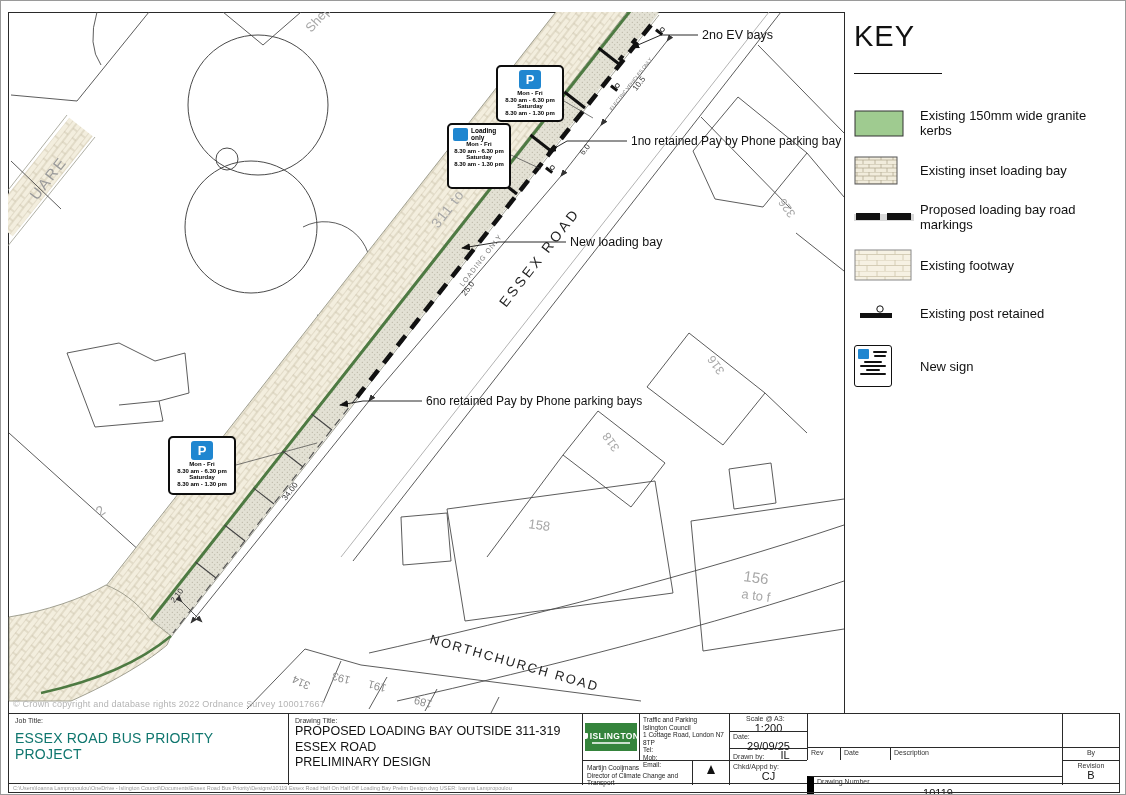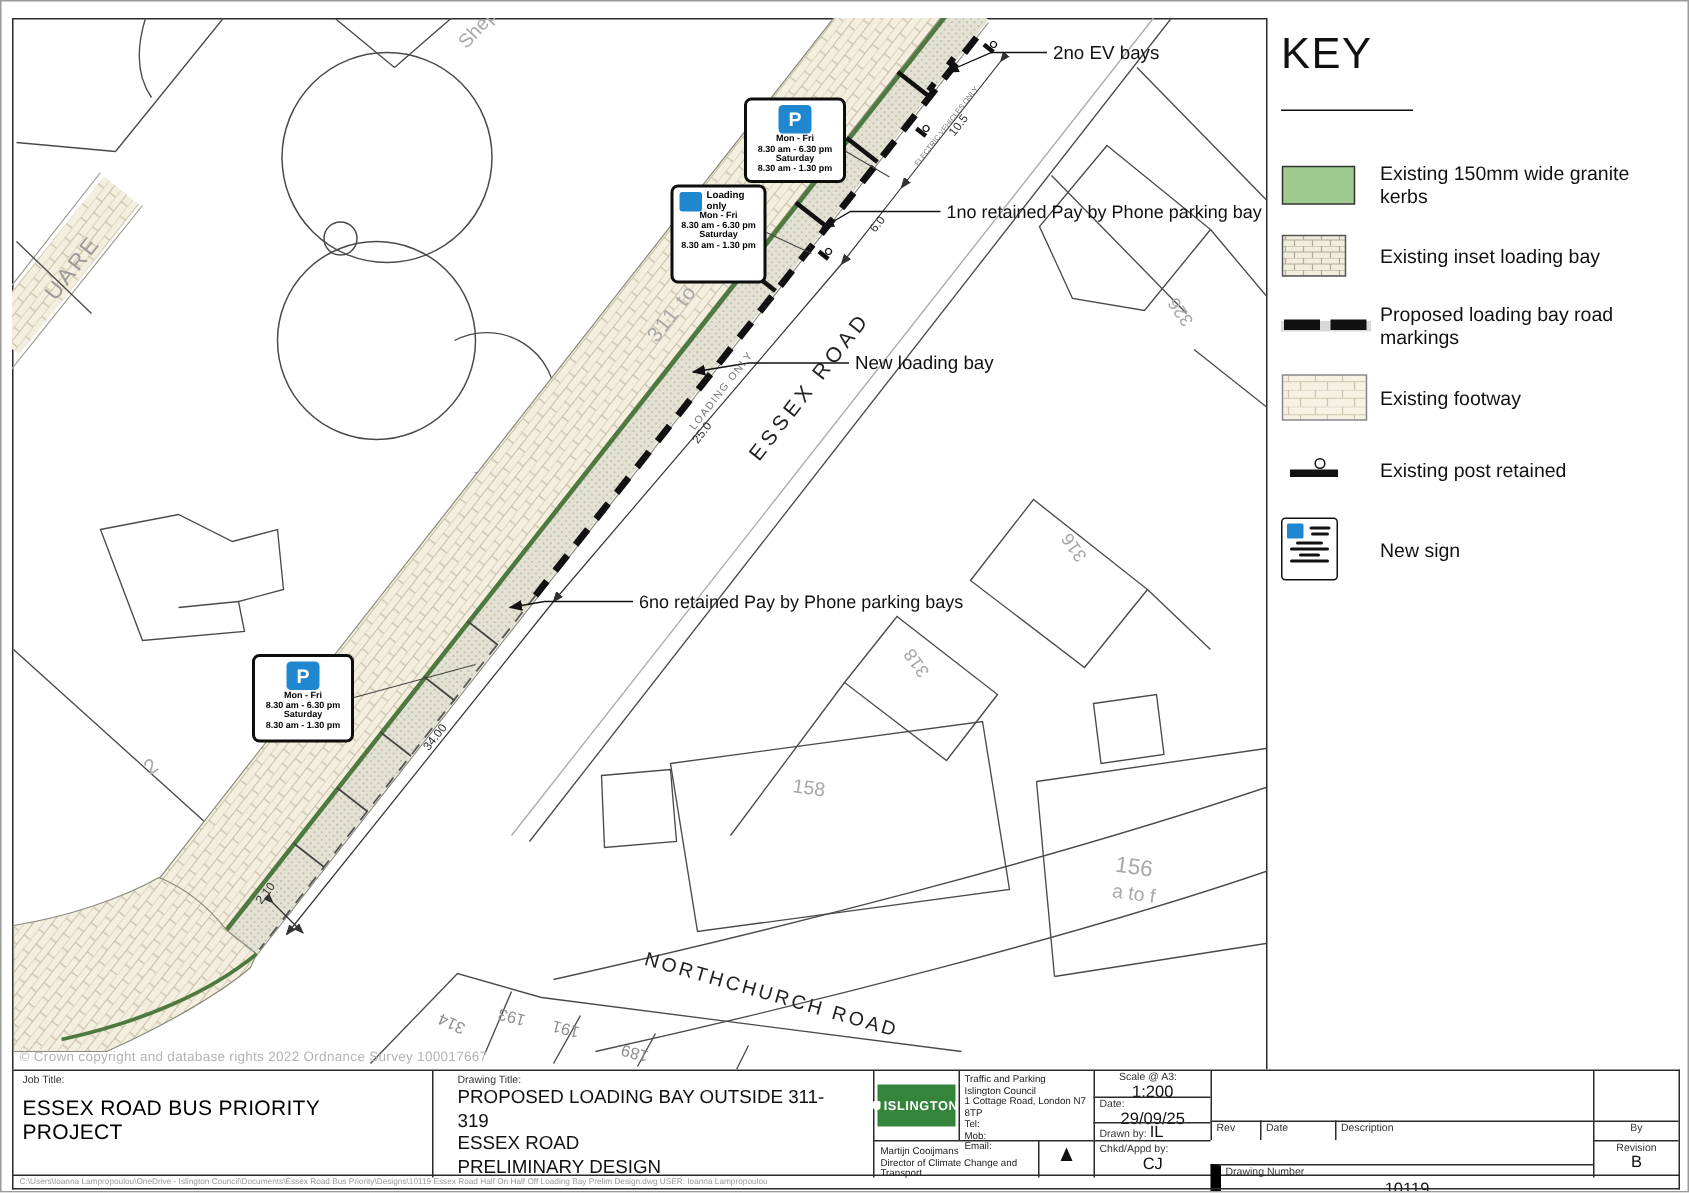--- a/index.html
+++ b/index.html
@@ -25,23 +25,23 @@
   .keylabel{font-size:13px;color:#111;}
   .minisign{width:38px;height:42px;border:1.5px solid #111;border-radius:3px;background:#fff;padding:3px 3px;box-sizing:border-box;}
   .minisign .row1{display:flex;gap:2px;align-items:flex-start;}
   .minisign .bsq{width:11px;height:10px;background:#1f86d0;border-radius:1px;}
   .minisign .bars>div{height:2.5px;background:#111;border-radius:1px;margin:1.5px auto;}
 
   
   .tb{position:absolute;left:7px;top:712px;width:1112px;height:71px;border:1.5px solid #2a2a2a;box-sizing:border-box;background:#fff;font-size:7px;color:#222;}
   .cell{position:absolute;box-sizing:border-box;}
   .lbl{font-size:7px;color:#333;}
-  .bigval{font-size:14px;color:#000000;letter-spacing:.2px;}
+  .bigval{font-size:14px;color:#0f766e;letter-spacing:.2px;}
   .dtl{font-size:12.5px;color:#111;line-height:15.5px;}
-  .logo{width:52px;height:28px;background:#35843c;color:#fff;display:flex;align-items:center;justify-content:center;gap:1px;}
+  .logo{width:52px;height:28px;background:#35843c;color:#fff;display:flex;flex-direction:column;align-items:center;justify-content:center;gap:1px;}
   .logo .lt{font-size:8.5px;font-weight:bold;letter-spacing:.4px;display:flex;align-items:center;gap:2px;}
   .crest{width:5px;height:6px;background:#fff;display:inline-block;border-radius:1px 1px 2px 2px;}
   .logo .sub{width:38px;height:2px;background:rgba(255,255,255,.75);}
   .tiny{font-size:6.5px;line-height:7.5px;color:#222;}
   .val-md{font-size:11px;color:#111;text-align:center;}
   .northarrow{width:0;height:0;border-left:4px solid transparent;border-right:4px solid transparent;border-bottom:9px solid #111;margin:4px auto 0;}
   .pathrow{position:absolute;left:7px;top:783px;width:1112px;height:9px;border:1px solid #2a2a2a;border-top:none;box-sizing:border-box;overflow:hidden;}
   .pathtext{font-size:5.5px;color:#9a9a9a;white-space:nowrap;padding-left:4px;line-height:8px;}
 </style>
 </head>
@@ -299,21 +299,21 @@
     </div>
   </div>
 
   <div class="tb">
 
     <div class="cell" style="left:0;top:0;width:279px;height:71px;padding:3px 6px;">
       <div class="lbl">Job Title:</div>
       <div class="bigval" style="margin-top:6px;">ESSEX ROAD BUS PRIORITY PROJECT</div>
     </div>
 
-    <div class="cell" style="left:279px;top:0;width:294px;height:71px;border-left:1px solid #2a2a2a;padding:3px 16px;">
+    <div class="cell" style="left:279px;top:0;width:294px;height:71px;border-left:1px solid #2a2a2a;padding:3px 6px;">
       <div class="lbl">Drawing Title:</div>
       <div class="dtl">PROPOSED LOADING BAY OUTSIDE 311-319</div>
       <div class="dtl">ESSEX ROAD</div>
       <div class="dtl">PRELIMINARY DESIGN</div>
     </div>
 
     <div class="cell" style="left:573px;top:0;width:57px;height:46px;border-left:1px solid #2a2a2a;display:flex;align-items:center;justify-content:center;">
       <div class="logo">
         <div class="lt">
             <span class="crest"></span>
@@ -344,21 +344,21 @@
     <div class="cell" style="left:720px;top:0;width:78px;height:17px;border-left:1px solid #2a2a2a;padding:1px 16px;">
       <span class="lbl">Scale @ A3:</span>
       <div class="val-md">1:200</div>
     </div>
     <div class="cell" style="left:720px;top:17px;width:78px;height:17px;border-left:1px solid #2a2a2a;border-top:1px solid #2a2a2a;padding:1px 3px;">
       <span class="lbl">Date:</span>
       <div class="val-md">29/09/25</div>
     </div>
     <div class="cell" style="left:720px;top:34px;width:78px;height:12px;border-left:1px solid #2a2a2a;border-top:1px solid #2a2a2a;padding:0 3px;">
       <span class="lbl">Drawn by:</span>
-      <span class="val-md" style="">IL</span>
+      <span class="val-md" style="margin-left:14px;">IL</span>
     </div>
     <div class="cell" style="left:720px;top:46px;width:78px;height:25px;border-left:1px solid #2a2a2a;border-top:1px solid #2a2a2a;padding:2px 3px;">
       <span class="lbl">Chkd/Appd by:</span>
       <div class="val-md">CJ</div>
     </div>
 
     <div class="cell" style="left:798px;top:0;width:255px;height:33px;border-left:1px solid #2a2a2a;"></div>
     <div class="cell lbl" style="left:798px;top:33px;width:33px;height:13px;border-left:1px solid #2a2a2a;border-top:1px solid #2a2a2a;padding:1px 3px;">Rev</div>
     <div class="cell lbl" style="left:831px;top:33px;width:50px;height:13px;border-left:1px solid #2a2a2a;border-top:1px solid #2a2a2a;padding:1px 3px;">Date</div>
     <div class="cell lbl" style="left:881px;top:33px;width:172px;height:13px;border-left:1px solid #2a2a2a;border-top:1px solid #2a2a2a;padding:1px 3px;">Description</div>

